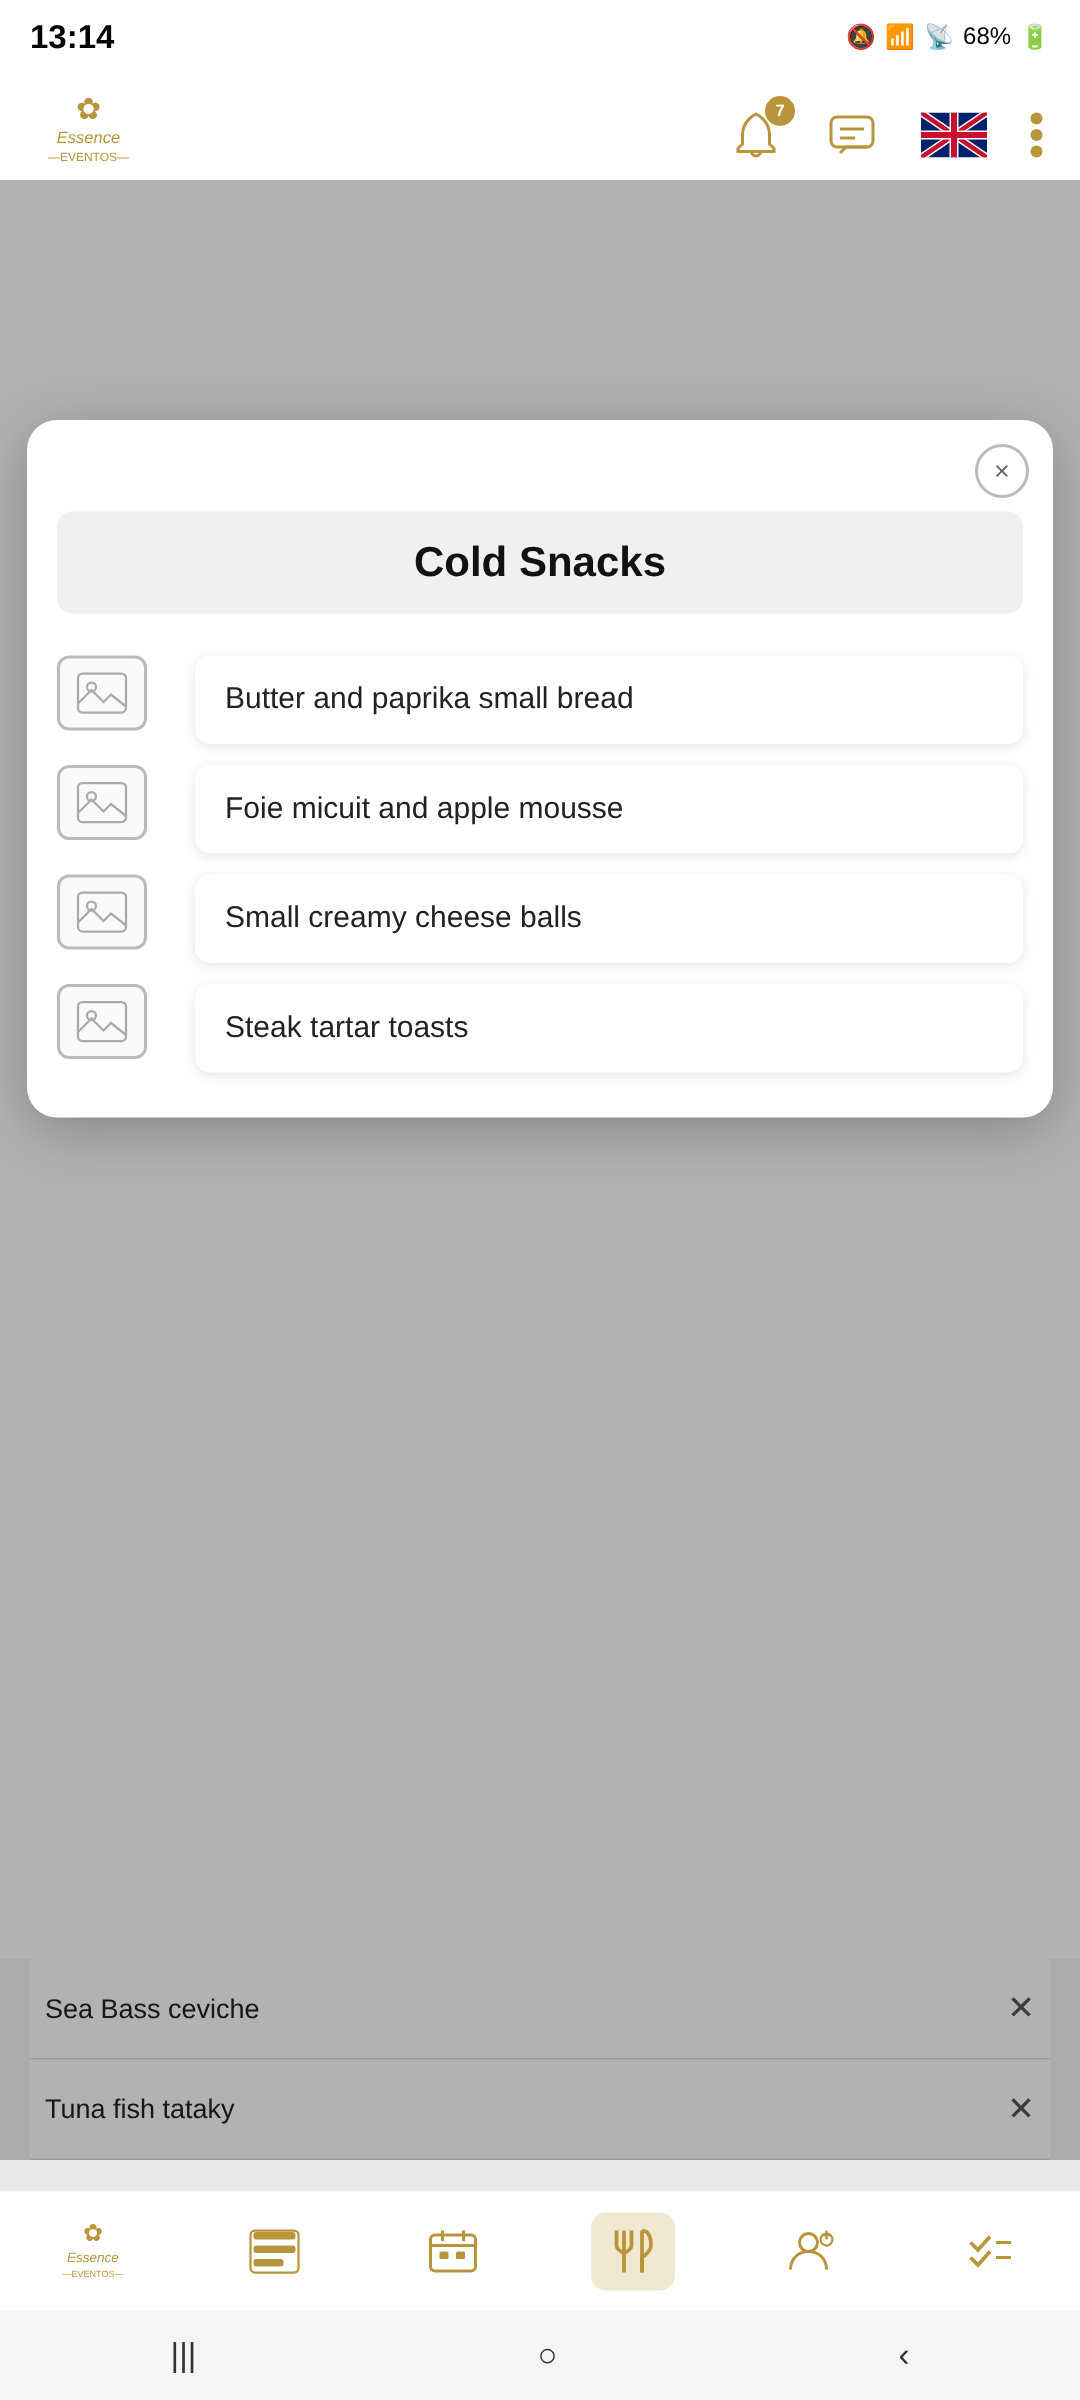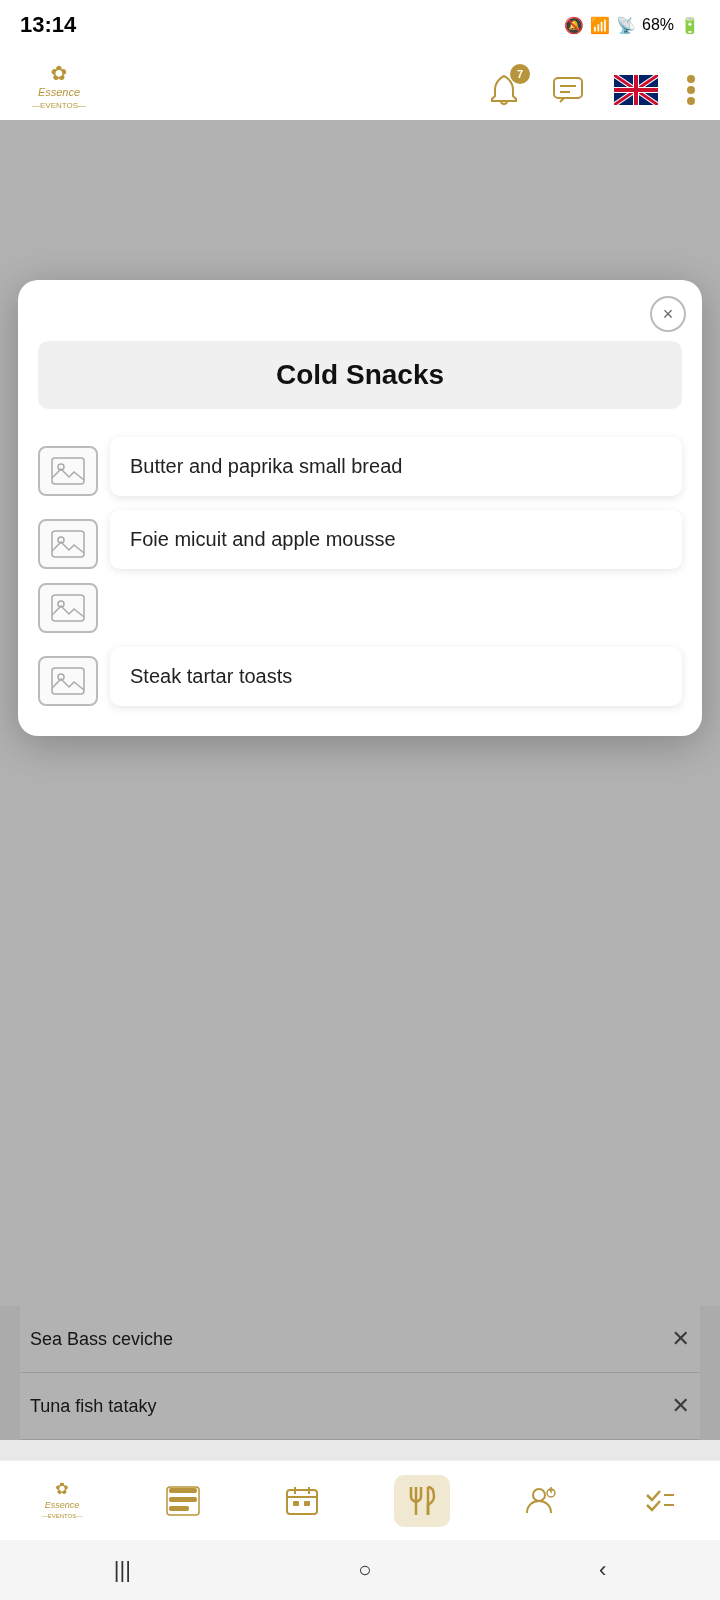--- a/index.html
+++ b/index.html
@@ -189,22 +189,22 @@
       font-weight: 700;
       color: #111;
     }
     .modal-list {
       display: flex;
       flex-direction: column;
       gap: 14px;
     }
     .modal-list-item {
       display: flex;
-      align-items: flex-end;
-      gap: 12px;
+      align-items: flex-start;
+      gap: 32px;
     }
     .item-image-placeholder {
       width: 60px;
       height: 50px;
       border: 2px solid #bbb;
       border-radius: 8px;
       display: flex;
       align-items: center;
       justify-content: center;
       flex-shrink: 0;
@@ -406,20 +406,21 @@
     </div>
 
     <div class="modal-list-item">
       <div class="item-image-placeholder">
         <svg width="36" height="30" viewBox="0 0 36 30" fill="none">
           <rect x="2" y="2" width="32" height="26" rx="3" stroke="#aaa" stroke-width="1.5"></rect>
           <circle cx="11" cy="11" r="3" stroke="#aaa" stroke-width="1.5"></circle>
           <path d="M2 22l9-9 8 8 5-5 10 8" stroke="#aaa" stroke-width="1.5" fill="none"></path>
         </svg>
       </div>
+      <div class="item-name-box">Small creamy cheese balls</div>
     </div>
 
 
     <div class="modal-list-item">
       <div class="item-image-placeholder">
         <svg width="36" height="30" viewBox="0 0 36 30" fill="none">
           <rect x="2" y="2" width="32" height="26" rx="3" stroke="#aaa" stroke-width="1.5"></rect>
           <circle cx="11" cy="11" r="3" stroke="#aaa" stroke-width="1.5"></circle>
           <path d="M2 22l9-9 8 8 5-5 10 8" stroke="#aaa" stroke-width="1.5" fill="none"></path>
         </svg>

